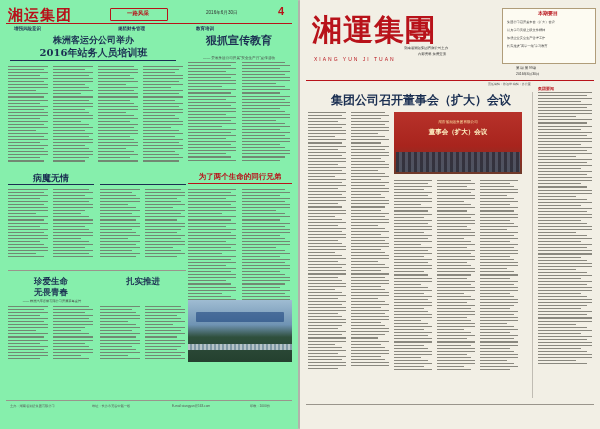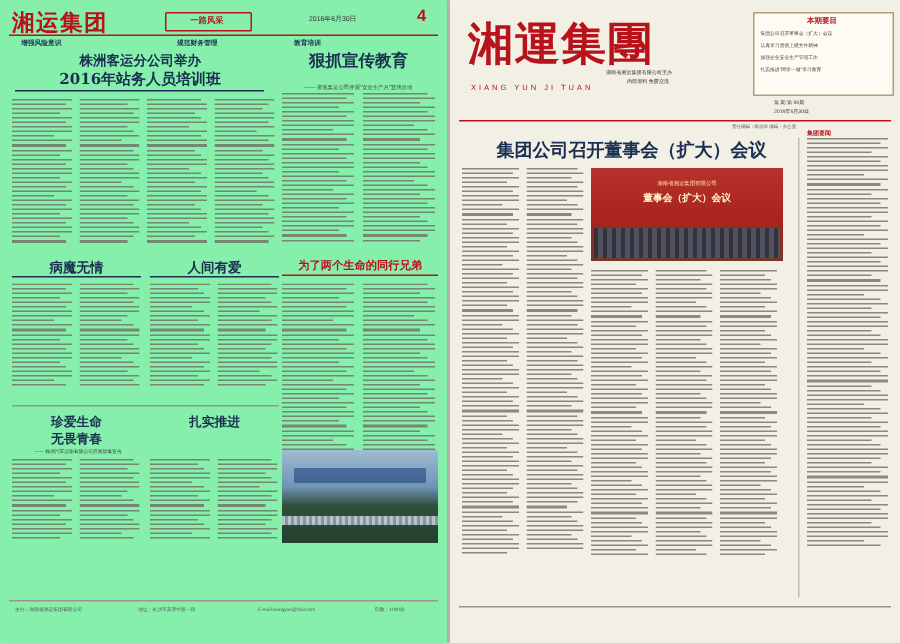--- a/index.html
+++ b/index.html
@@ -251,21 +251,20 @@
         <div class="ln s10"></div>
         <div class="ln s8"></div>
         <div class="ln s9"></div>
         <div class="ln s10"></div>
         <div class="ln s10"></div>
         <div class="ln s9"></div>
         <div class="ln s8"></div>
     </div>
 
     <div class="hdline" style="left:8px;top:172px;width:86px;font-size:9px;">病魔无情</div>
-    <div class="hdline" style="left:100px;top:172px;width:86px;font-size:9px;">人间有爱</div>
     <div class="hline" style="left:8px;top:184px;width:86px;height:1px;background:#1b2f52;"></div>
     <div class="hline" style="left:100px;top:184px;width:86px;height:1px;background:#1b2f52;"></div>
 
     <div class="col lines" style="left:8px;top:189px;width:40px;height:74px;">
       <div class="ln s10"></div>
         <div class="ln s9"></div>
         <div class="ln s10"></div>
         <div class="ln s8"></div>
         <div class="ln s10"></div>
         <div class="ln s9"></div>

